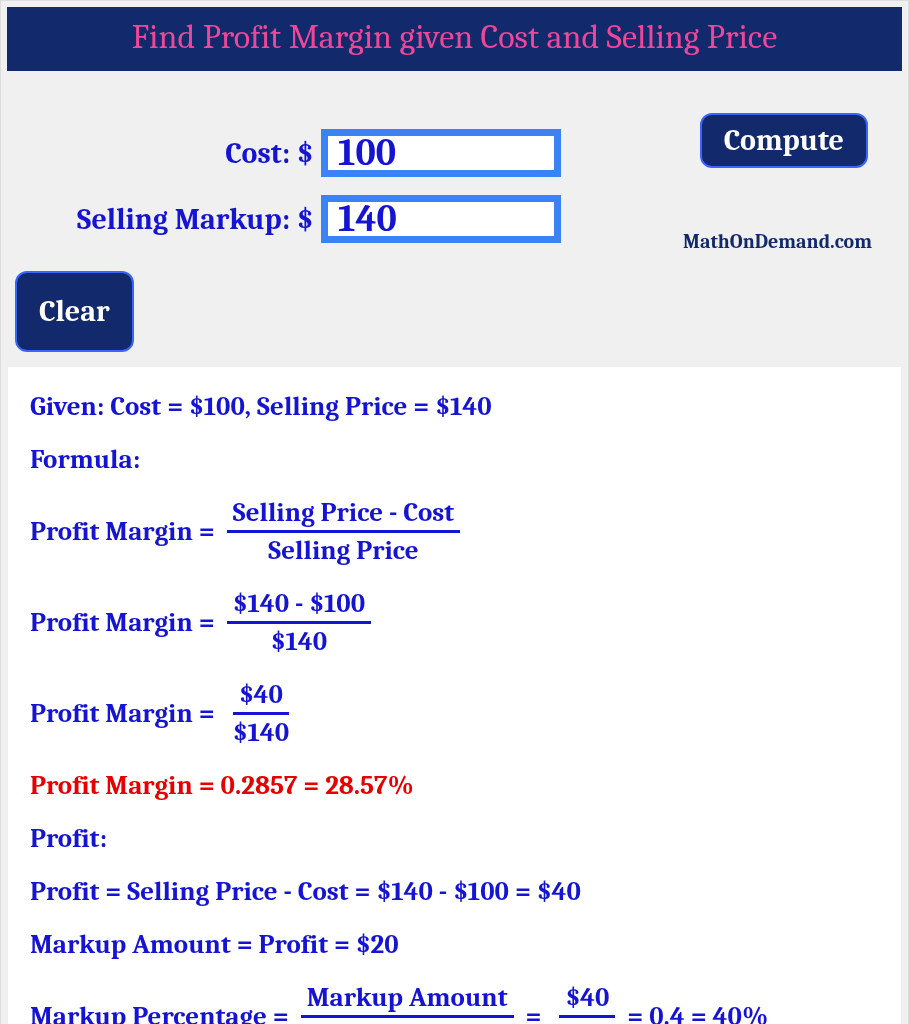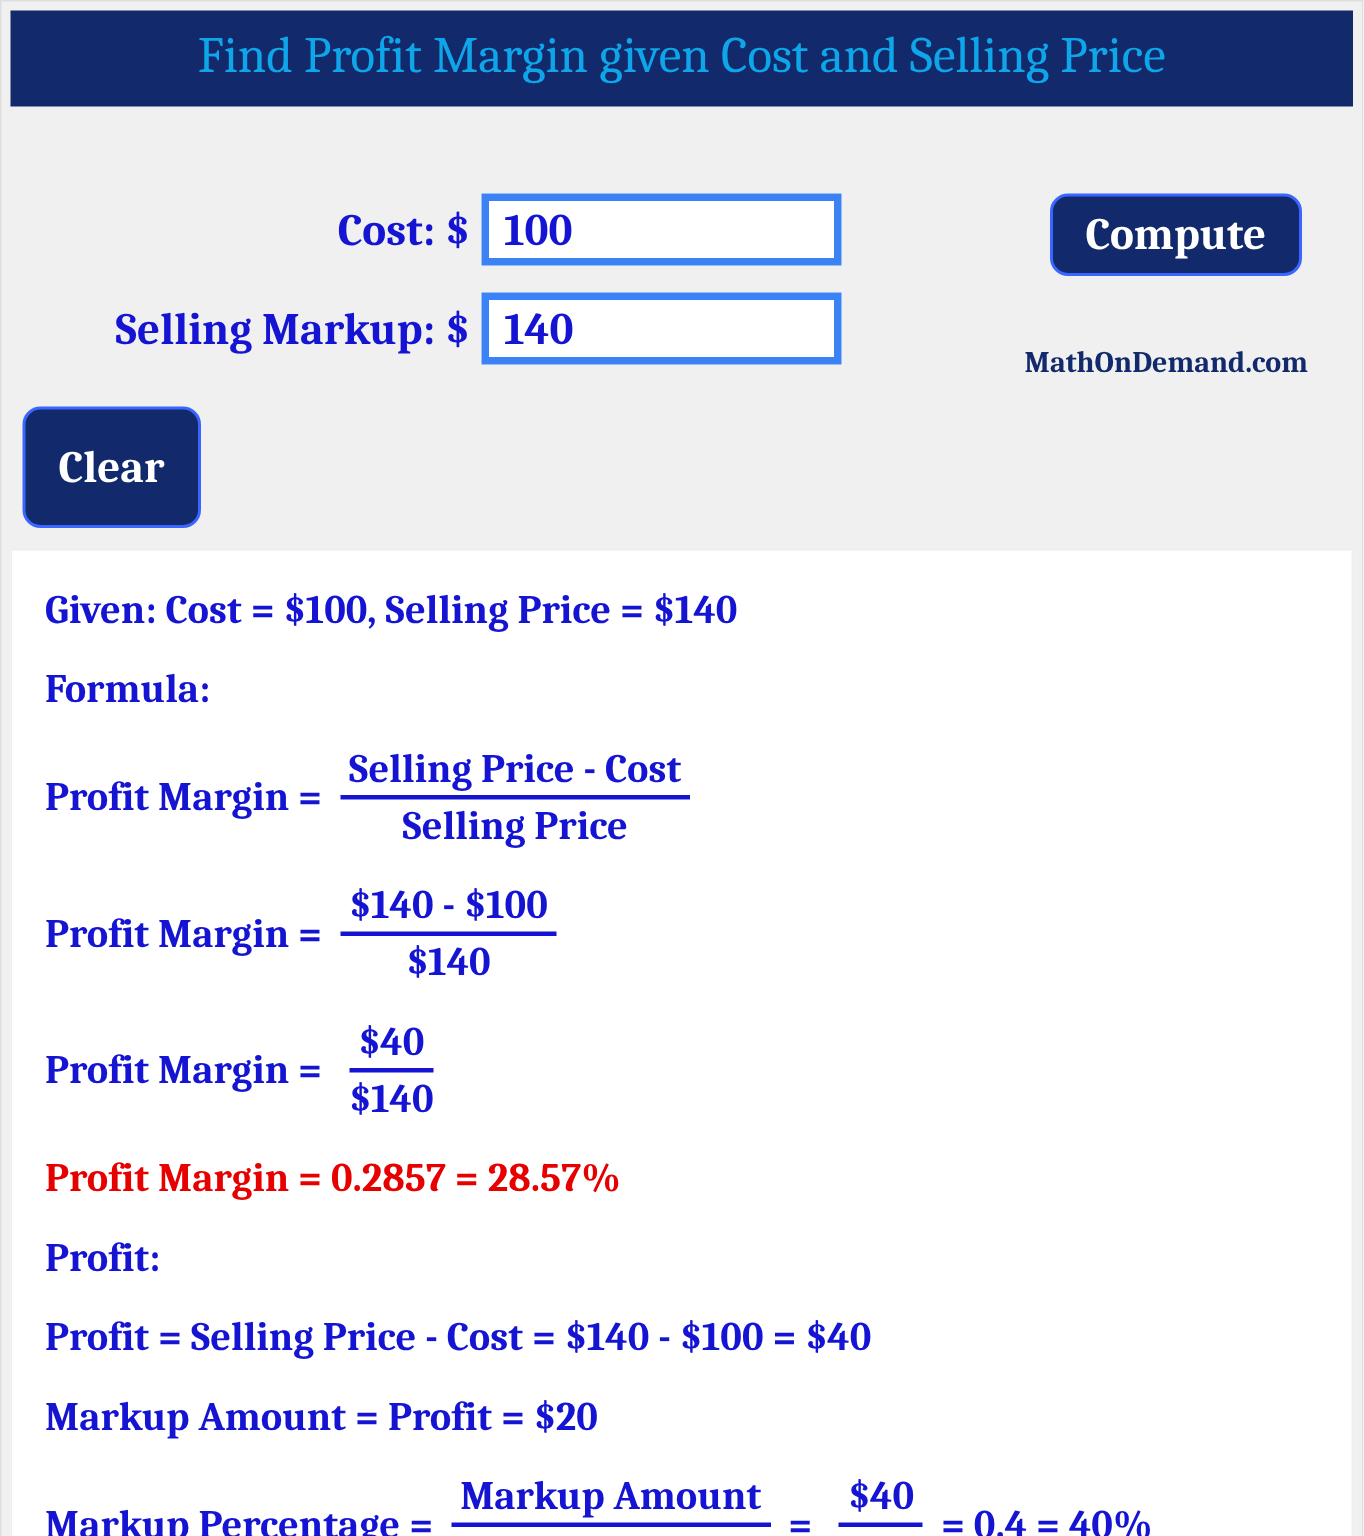--- a/index.html
+++ b/index.html
@@ -10,21 +10,21 @@
     background: #fff;
     width: 909px;
   }
   .page {
     width: 909px;
     background: #f0f0f0;
     border: 1px solid #ddd;
   }
   .title-bar {
     background: #12296c;
-    color: #0ea5e9;
+    color: #ec4899;
     font-size: 34px;
     padding: 10px 0 14px 0;
     text-align: center;
     margin: 6px 6px 0 6px;
   }
   .inputs-area {
     padding: 24px 20px 10px 20px;
     position: relative;
     margin-top: 34px;
   }
@@ -36,32 +36,32 @@
   .input-label {
     color: #1414d2;
     font-weight: bold;
     font-size: 30px;
     text-align: right;
     width: 300px;
     padding-right: 8px;
   }
   .input-box {
     background: #fff;
-    border: 5px solid #3b82f6;
+    border: 7px solid #3b82f6;
     height: 48px;
     width: 240px;
-    font-size: 30px;
+    font-size: 38px;
     font-weight: bold;
     color: #1414d2;
     padding: 4px 10px;
     font-family: inherit;
   }
   .compute-btn {
     position: absolute;
-    top: 24px;
+    top: 8px;
     right: 40px;
     background: #12296c;
     color: #fff;
     font-size: 30px;
     font-weight: bold;
     font-family: inherit;
     border: 2px solid #3a66ff;
     border-radius: 12px;
     padding: 8px 22px;
     cursor: pointer;

